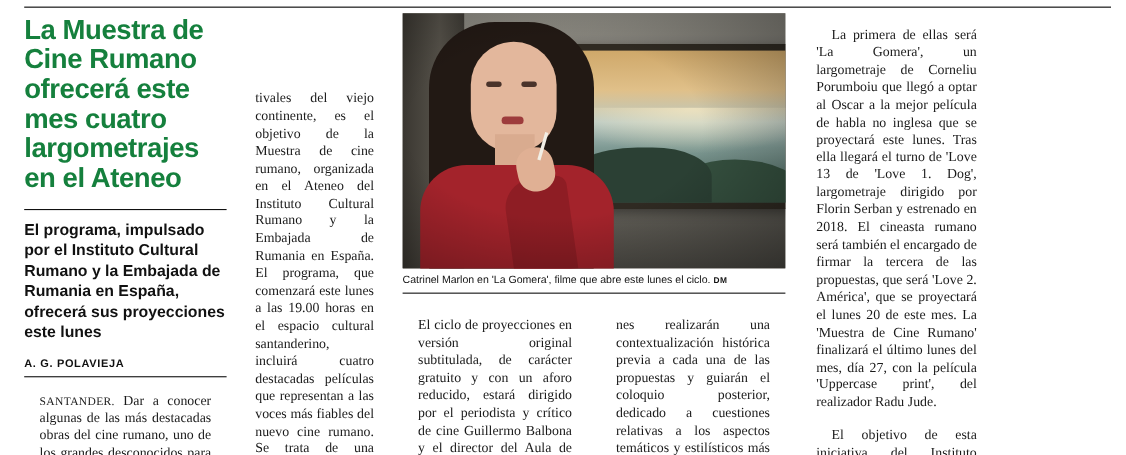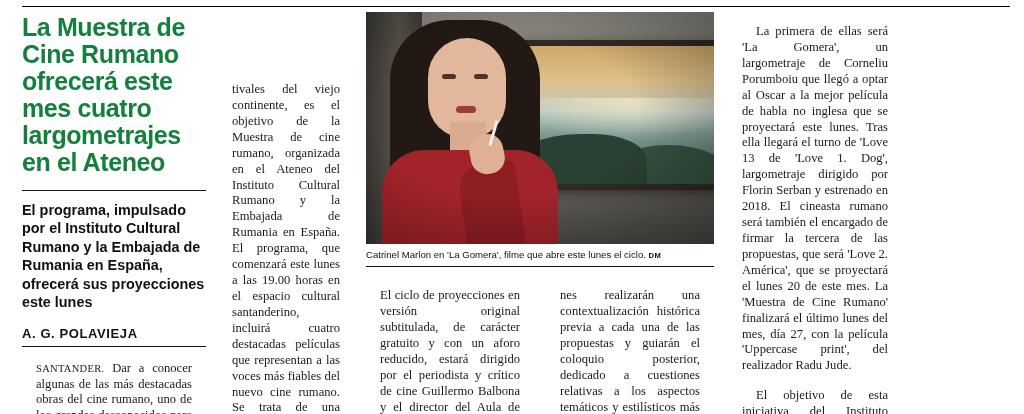--- a/index.html
+++ b/index.html
@@ -60,21 +60,21 @@
     font-family: "Liberation Sans", sans-serif;
     font-weight: bold;
     font-size: 14.4px;
     line-height: 1.28;
     color: #111;
     margin: 0;
   }
   .byline {
     font-family: "Liberation Sans", sans-serif;
     font-weight: bold;
-    font-size: 13px;
+    font-size: 10px;
     letter-spacing: 0.6px;
     margin: 14px 0 5px 0;
     color: #111;
   }
   .byline-rule {
     border: 0;
     border-top: 1px solid #111;
     margin: 0 0 7px 0;
   }
   .body-text {

